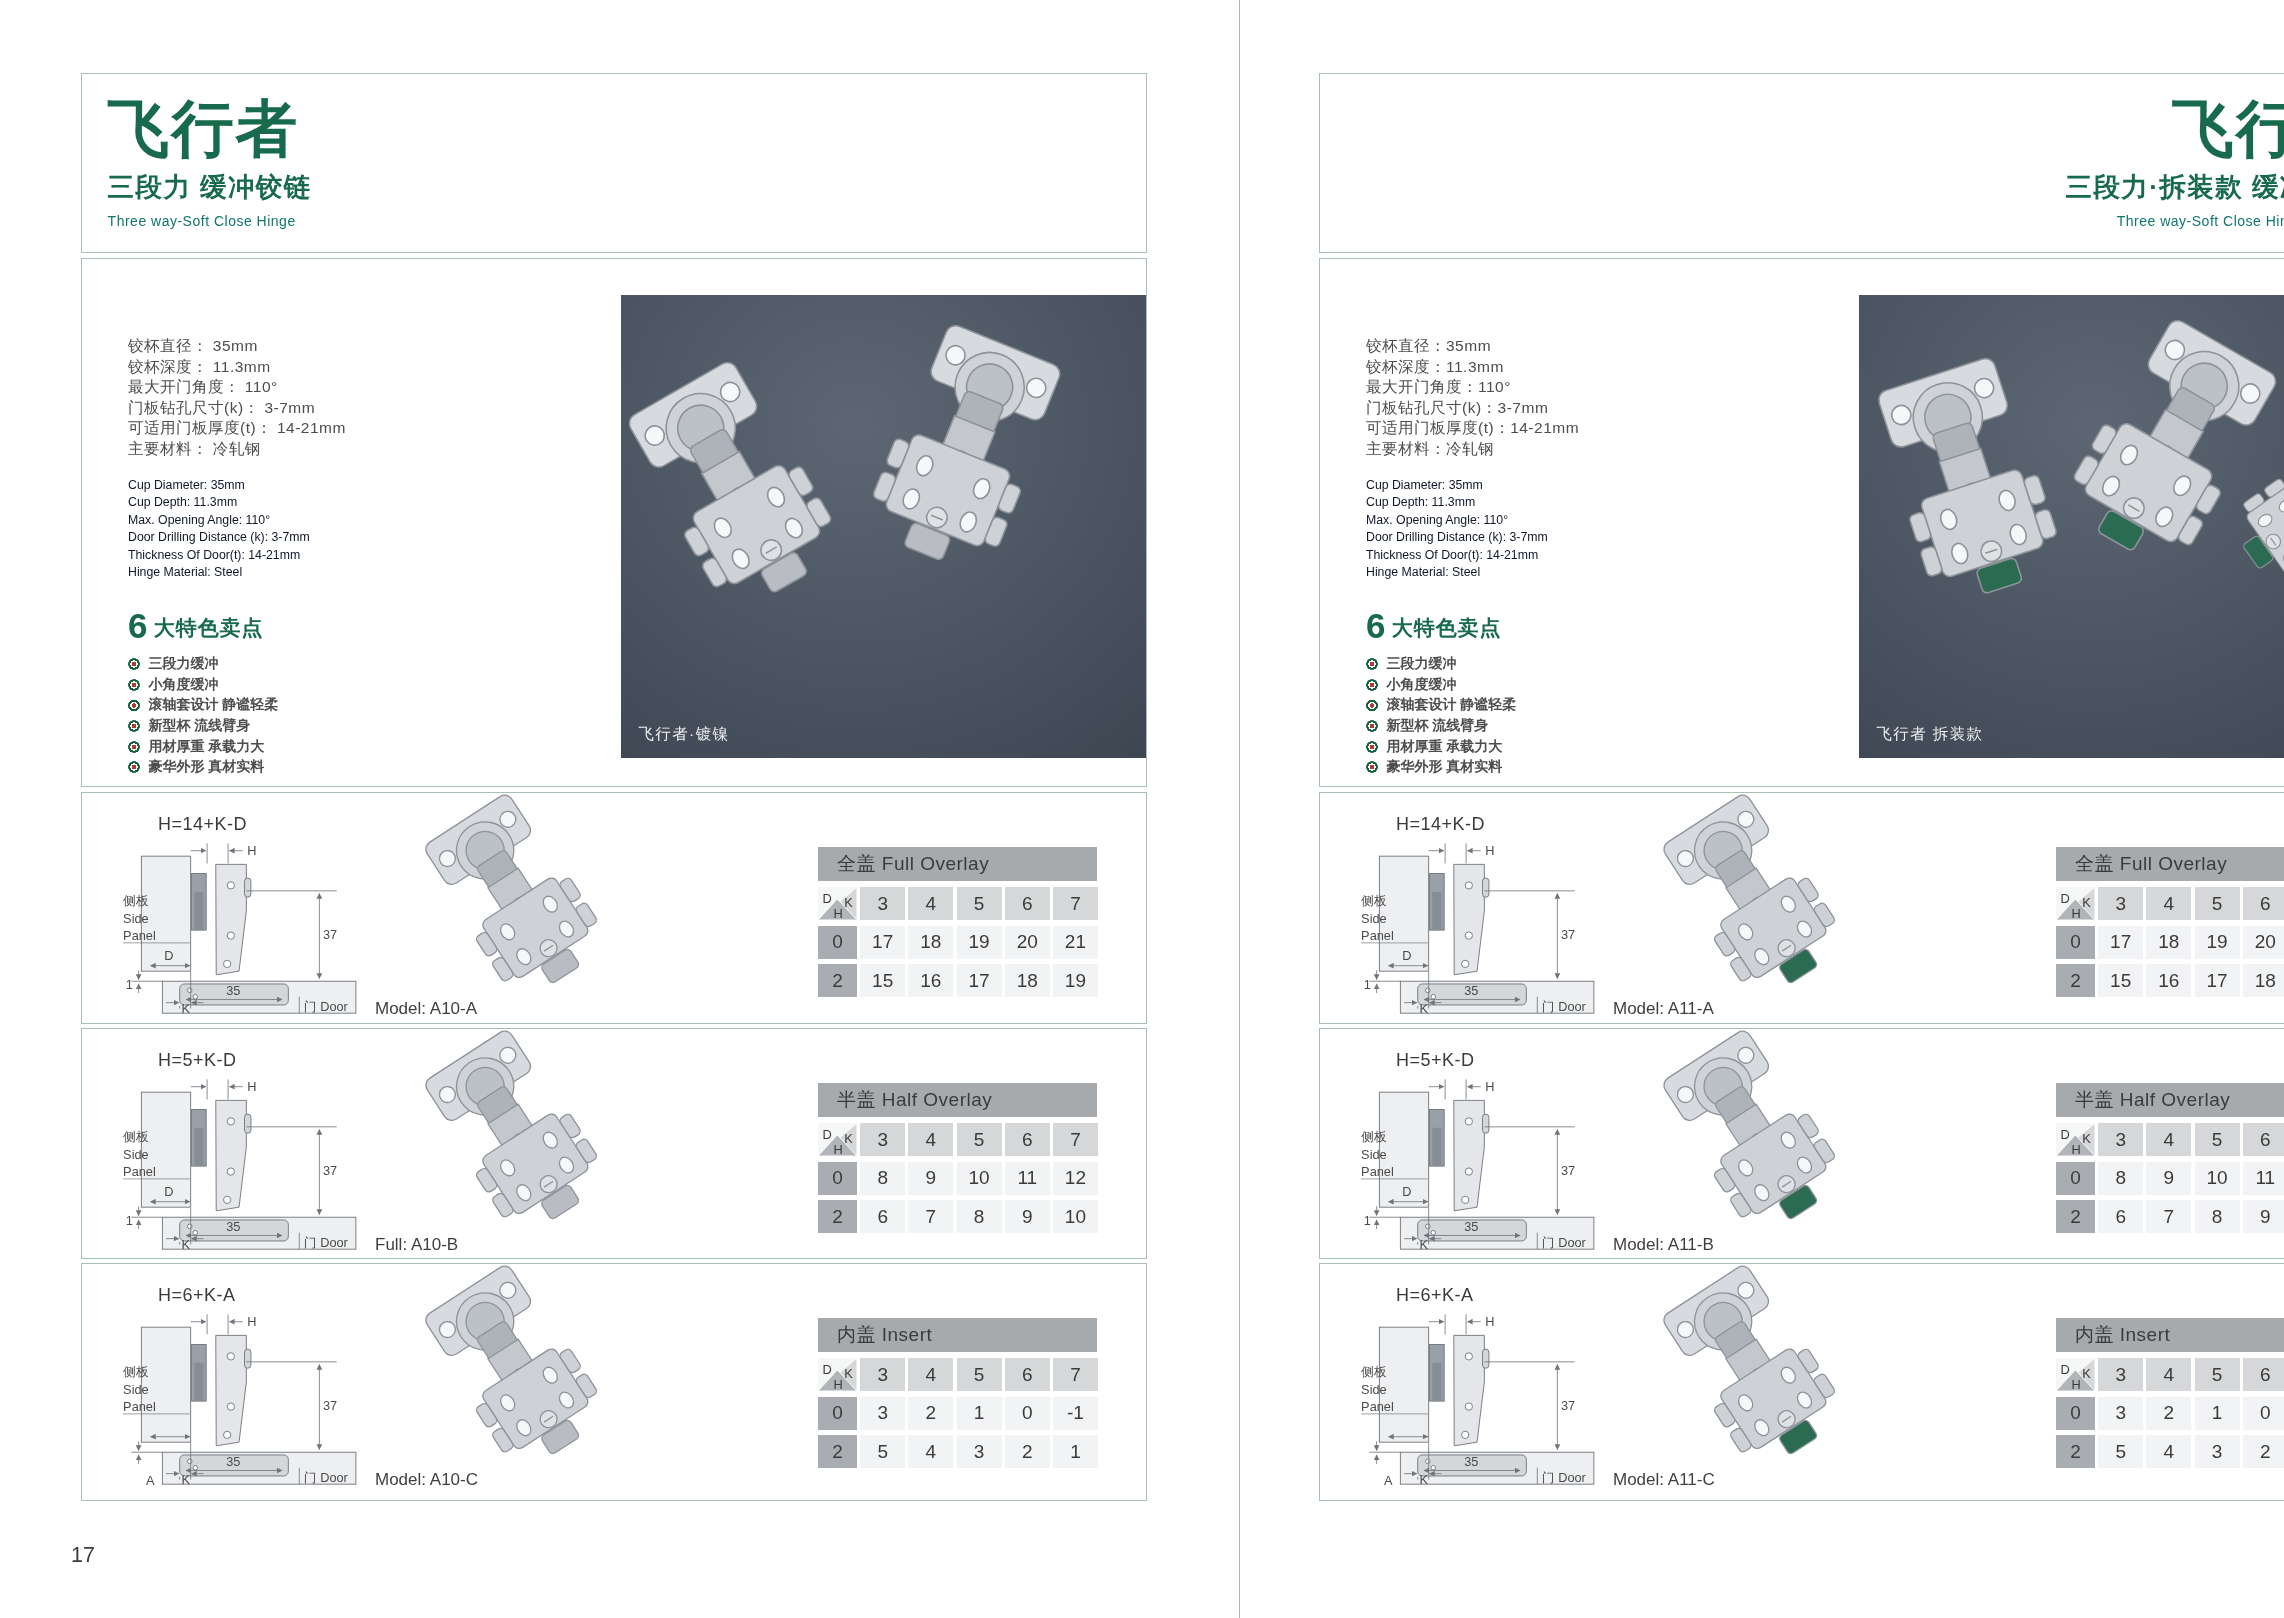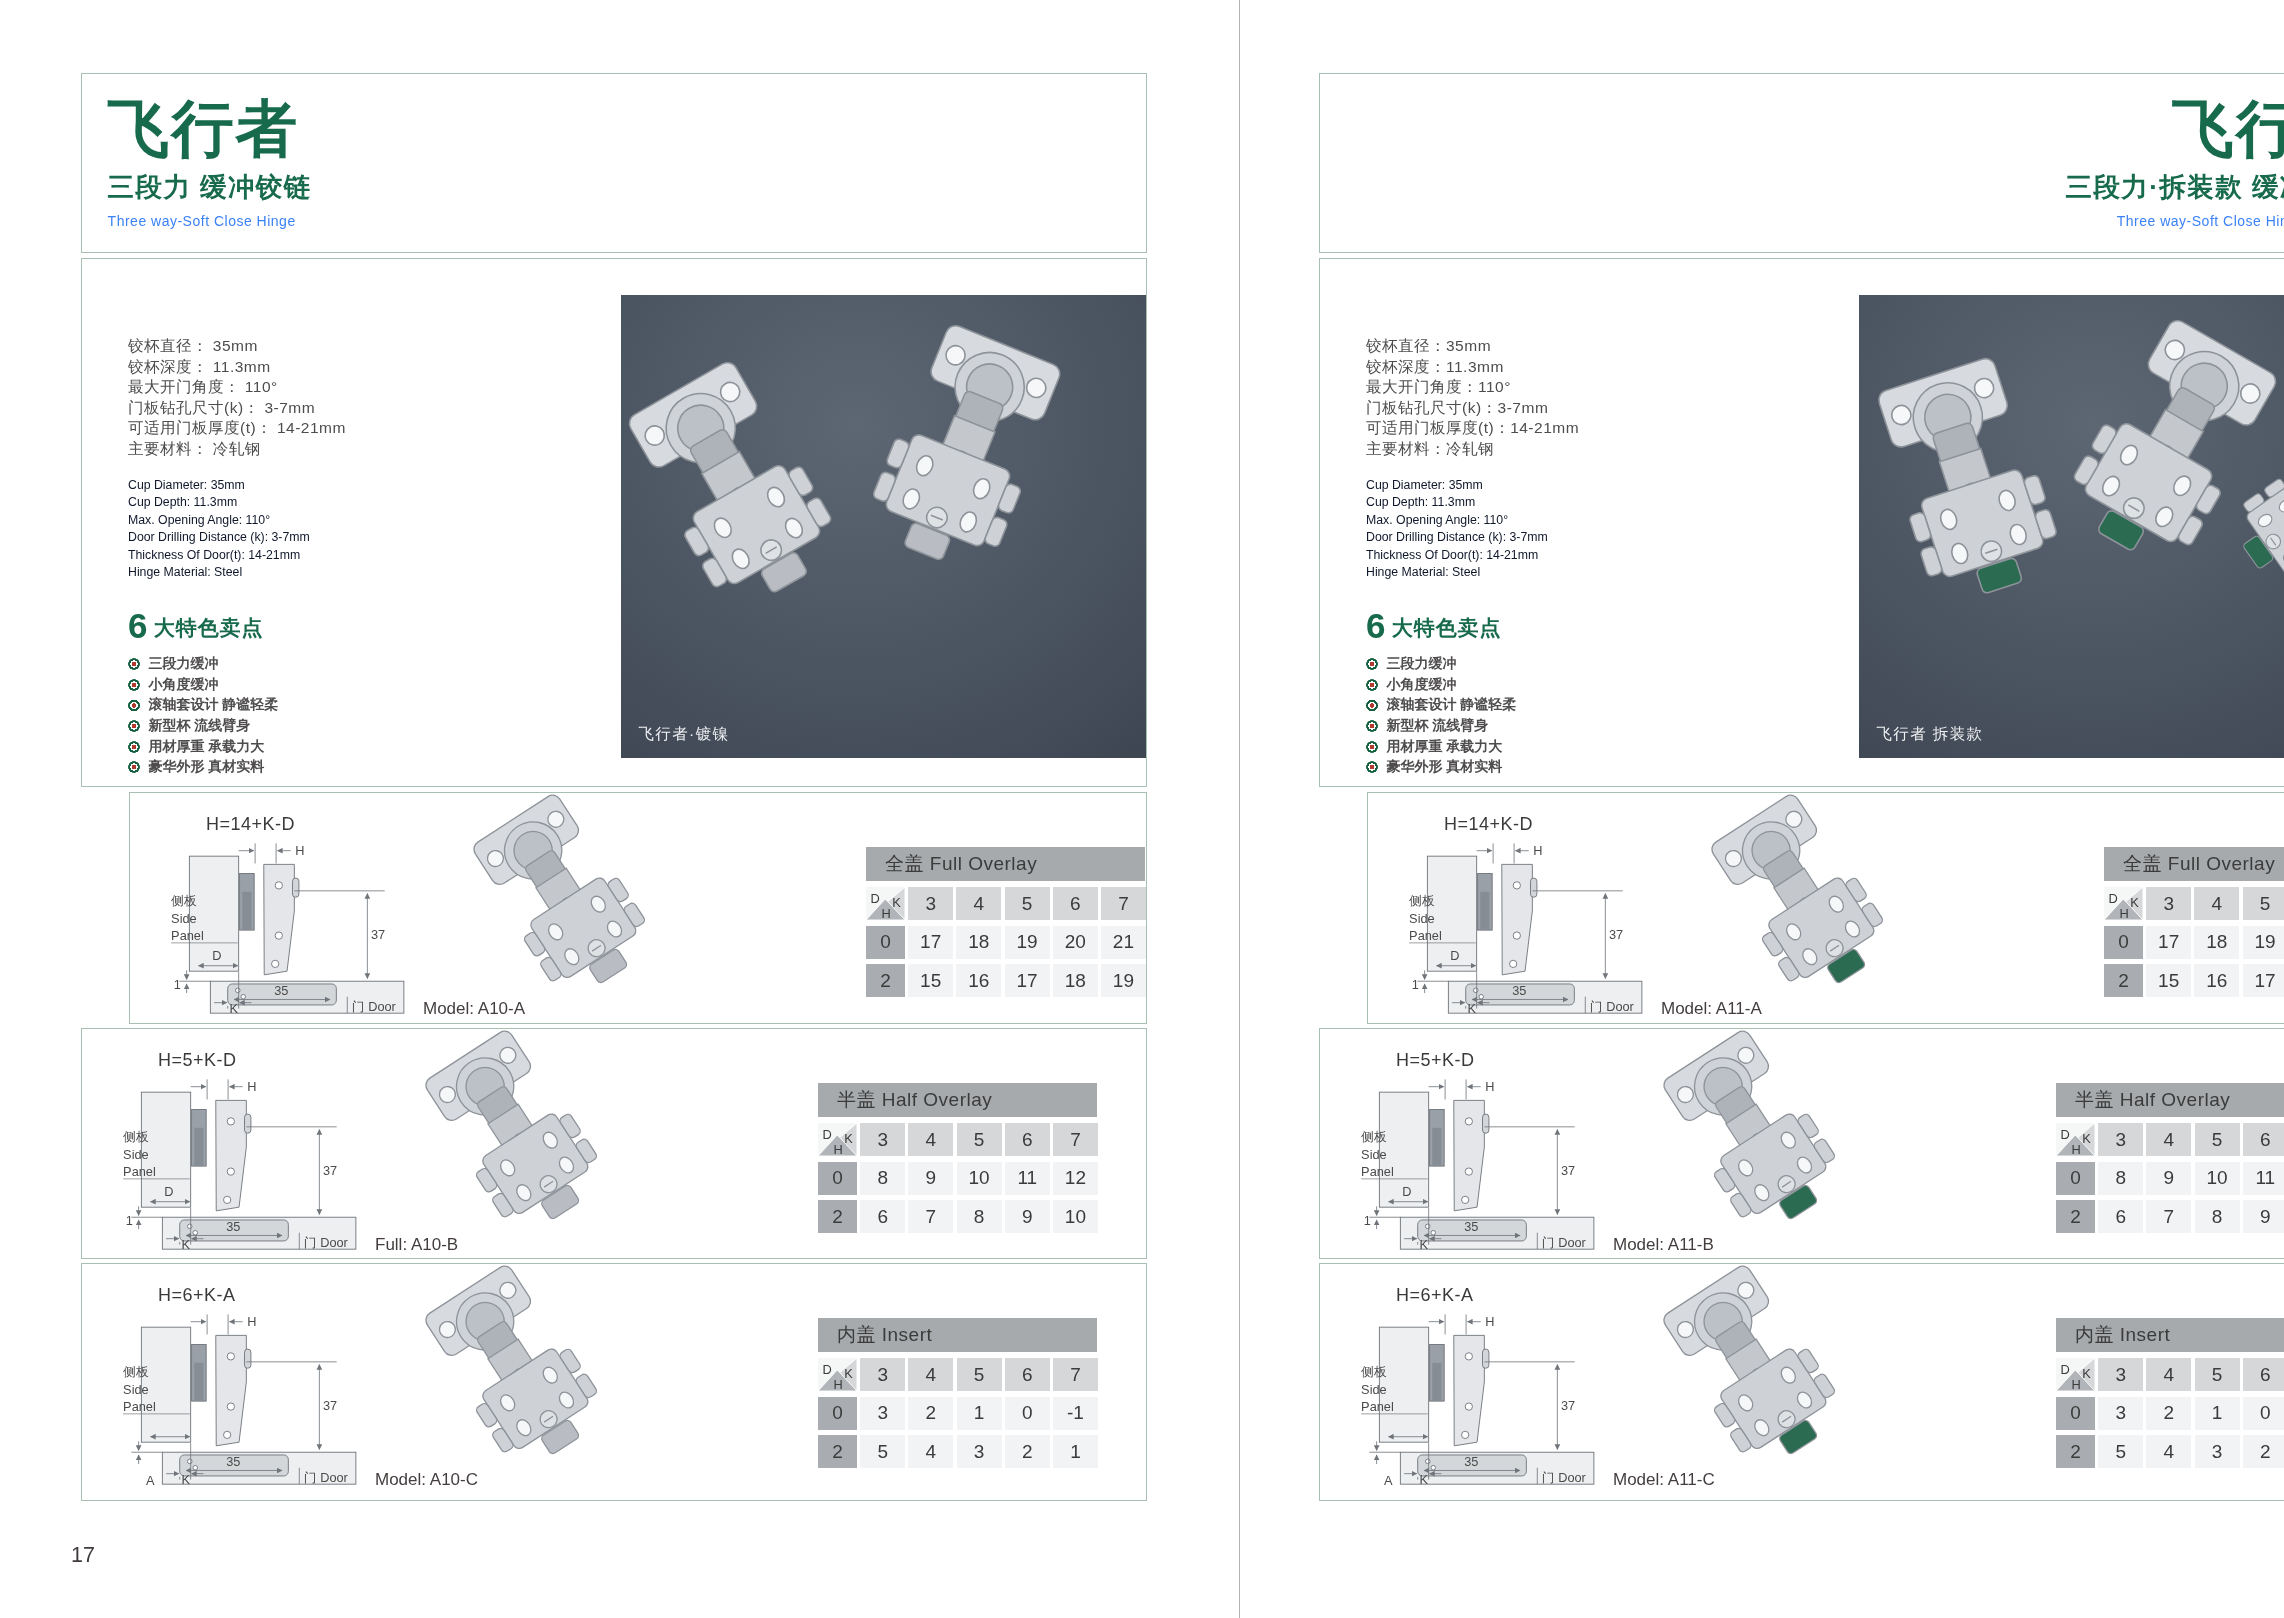--- a/index.html
+++ b/index.html
@@ -9,29 +9,29 @@
   }
   
   .divider{position:absolute;left:1239px;top:0;width:1.4px;height:1618px;background:#b4b4b4;}
   
   .page{position:absolute;top:73px;height:1428px;}
   .page-left{left:81px;width:1066px;}
   .page-right{left:1319px;width:1072px;}
   .box{position:absolute;left:0;right:0;border:0.9px solid #a8c0b2;background:#fff;box-sizing:border-box;overflow:hidden;}
   .box-header{top:0;height:180px;}
   .box-main{top:185px;height:529px;}
-  .box-s1{top:719px;height:232px;margin-left:48px;}
+  .box-s1{top:719px;height:232px;}
   .box-s2{top:955px;height:231px;}
   .box-s3{top:1190px;height:238px;}
   
   .header-inner{padding:24px 0 0 25.6px;}
   .page-right .header-inner{padding:24px 26.5px 0 0;text-align:right;}
   .brand{font-size:62px;line-height:1;font-weight:800;color:#176a4b;letter-spacing:1.8px;}
   .subtitle{font-size:26.5px;font-weight:700;color:#176a4b;margin-top:9px;letter-spacing:1.4px;}
-  .subtitle-en{font-size:14px;color:#3b82f6;margin-top:8.2px;letter-spacing:0.5px;}
+  .subtitle-en{font-size:14px;color:#0f766e;margin-top:8.2px;letter-spacing:0.5px;}
   
   .specs-cn{position:absolute;left:46px;top:77px;}
   .spec-cn{font-size:15.5px;line-height:20.6px;color:#4e4c4c;letter-spacing:0.5px;}
   .specs-en{position:absolute;left:46px;top:218px;}
   .spec-en{font-size:12.3px;line-height:17.4px;color:#0f172a;}
   .features-head{position:absolute;left:46px;top:347px;color:#176a4b;}
   .features-num{font-size:35px;font-weight:800;vertical-align:-2.7px;}
   .features-title{font-size:21px;font-weight:700;margin-left:6.4px;letter-spacing:0.9px;}
   .features{position:absolute;left:46px;top:395px;list-style:none;margin:0;padding:0;font-weight:bold;}
   .feature{display:flex;align-items:center;gap:8.2px;height:20.6px;font-size:14px;color:#4e4c4c;}

